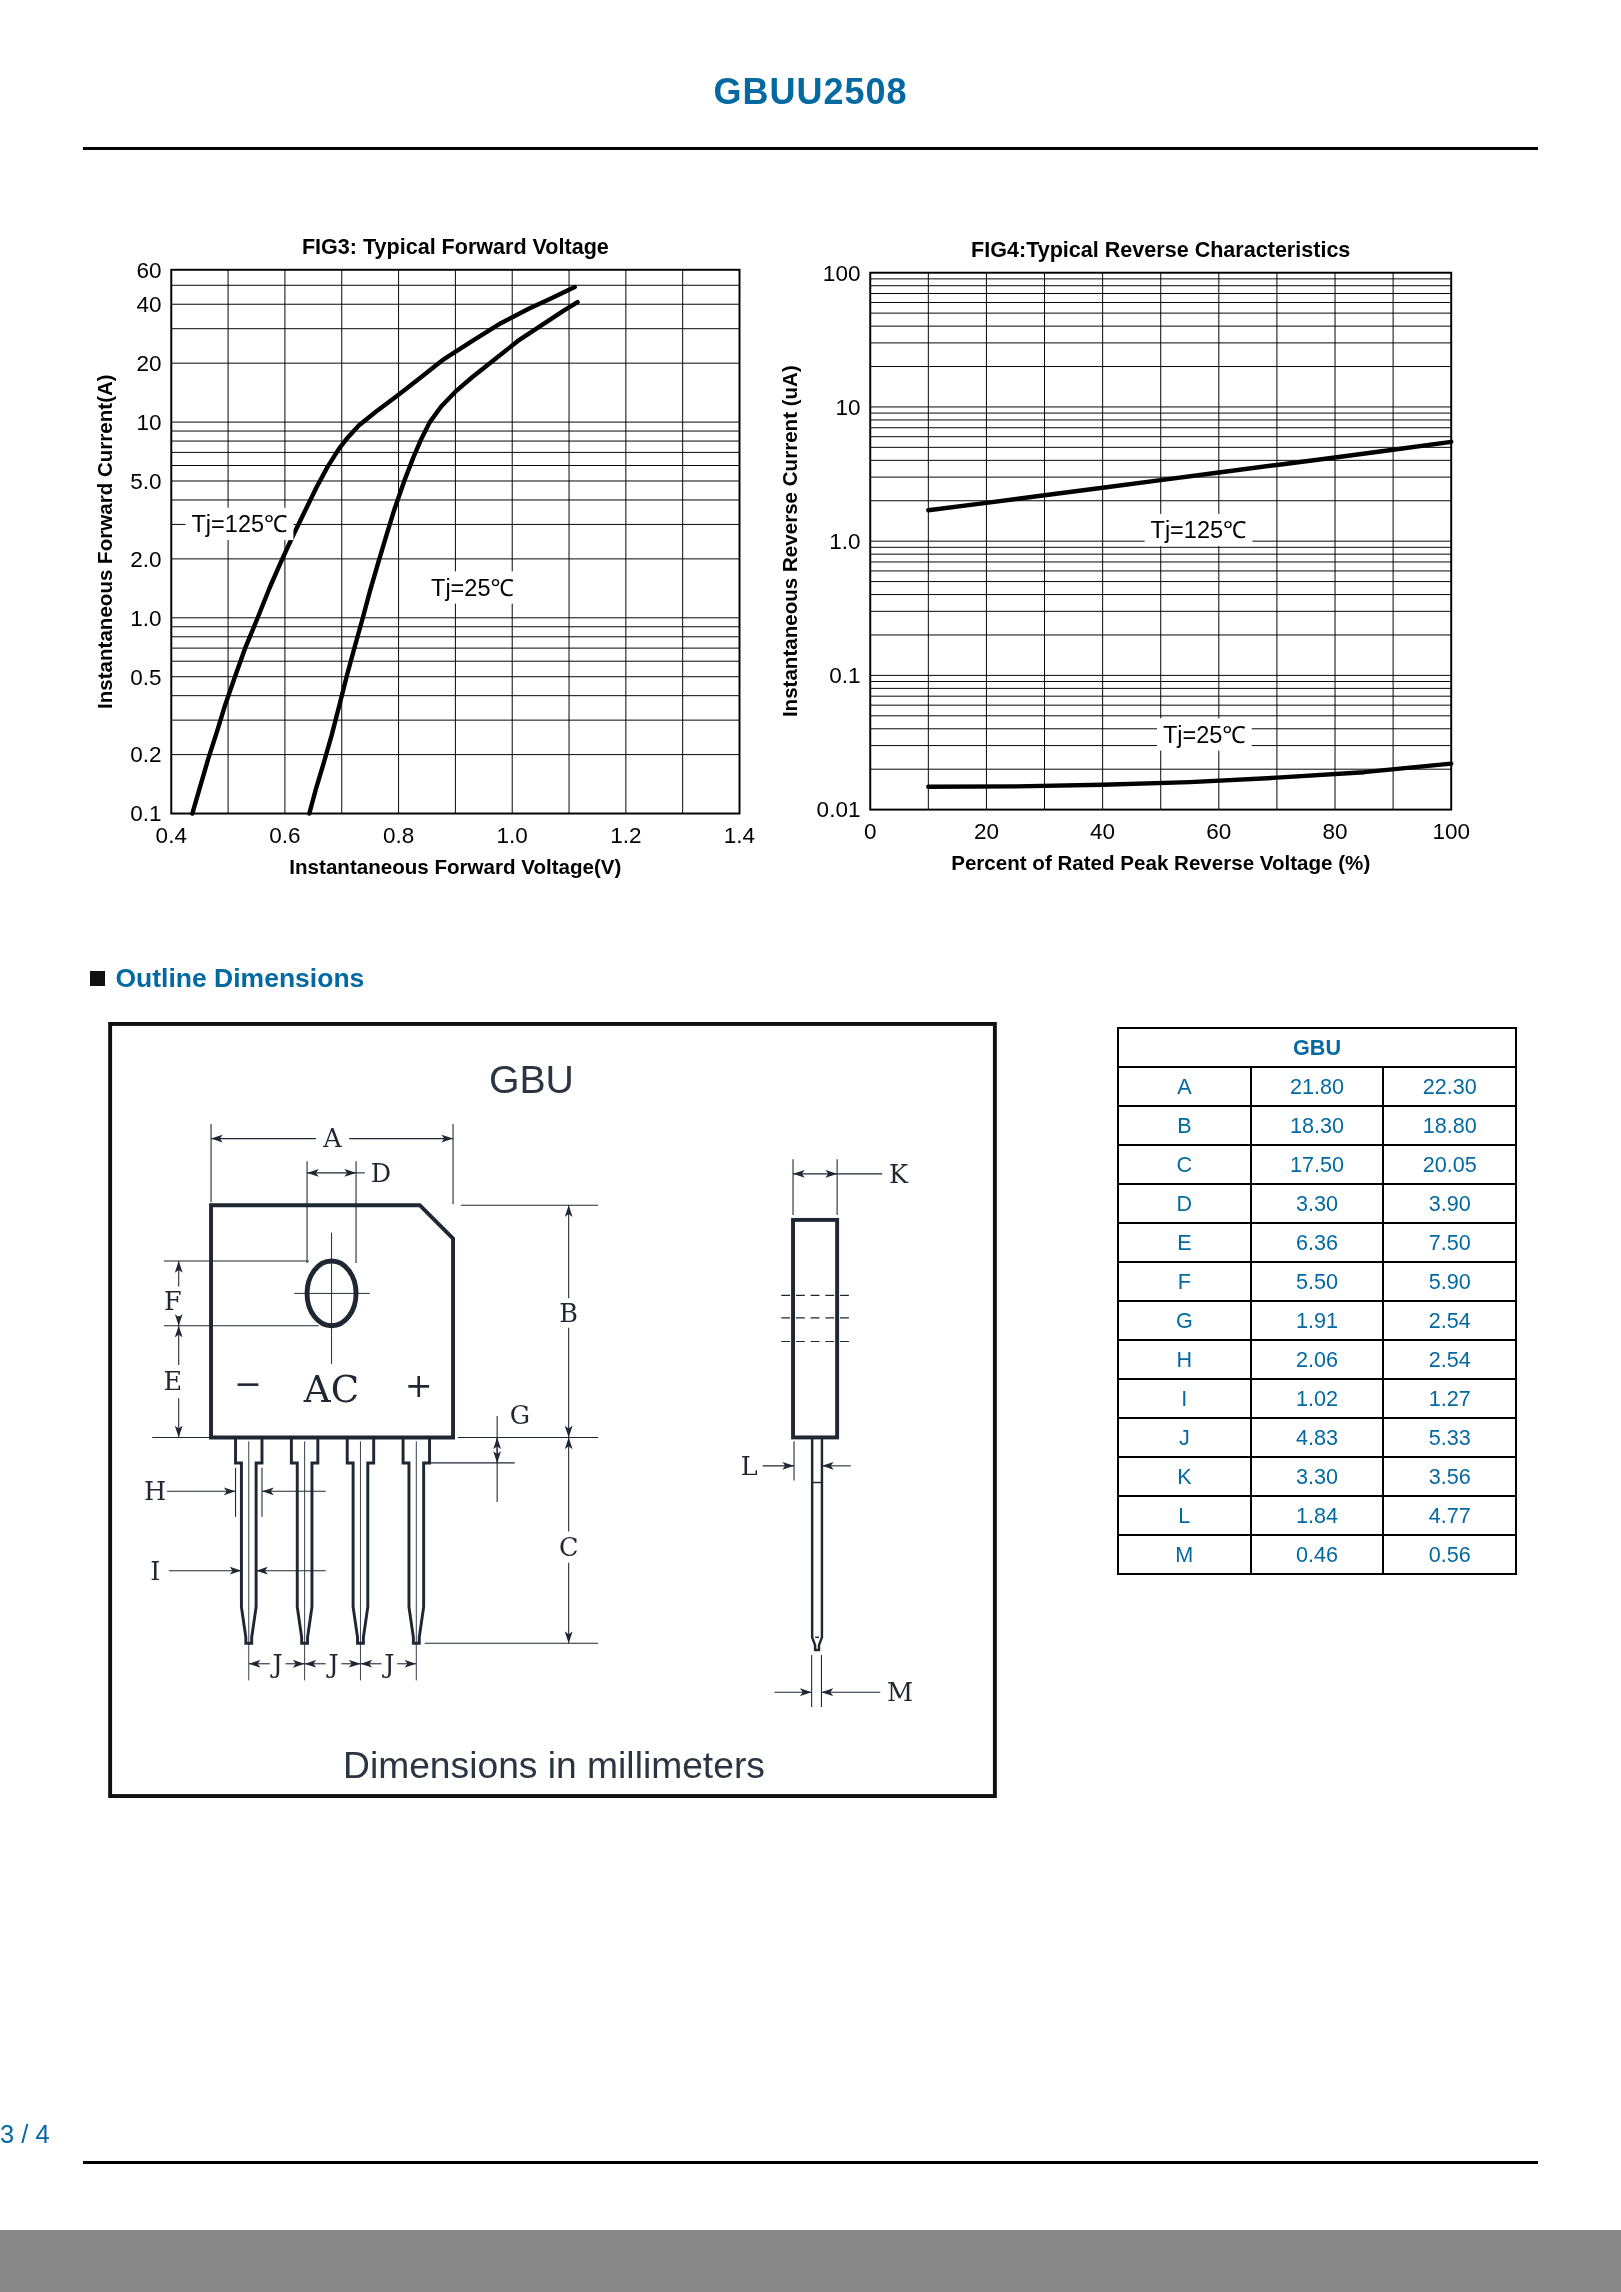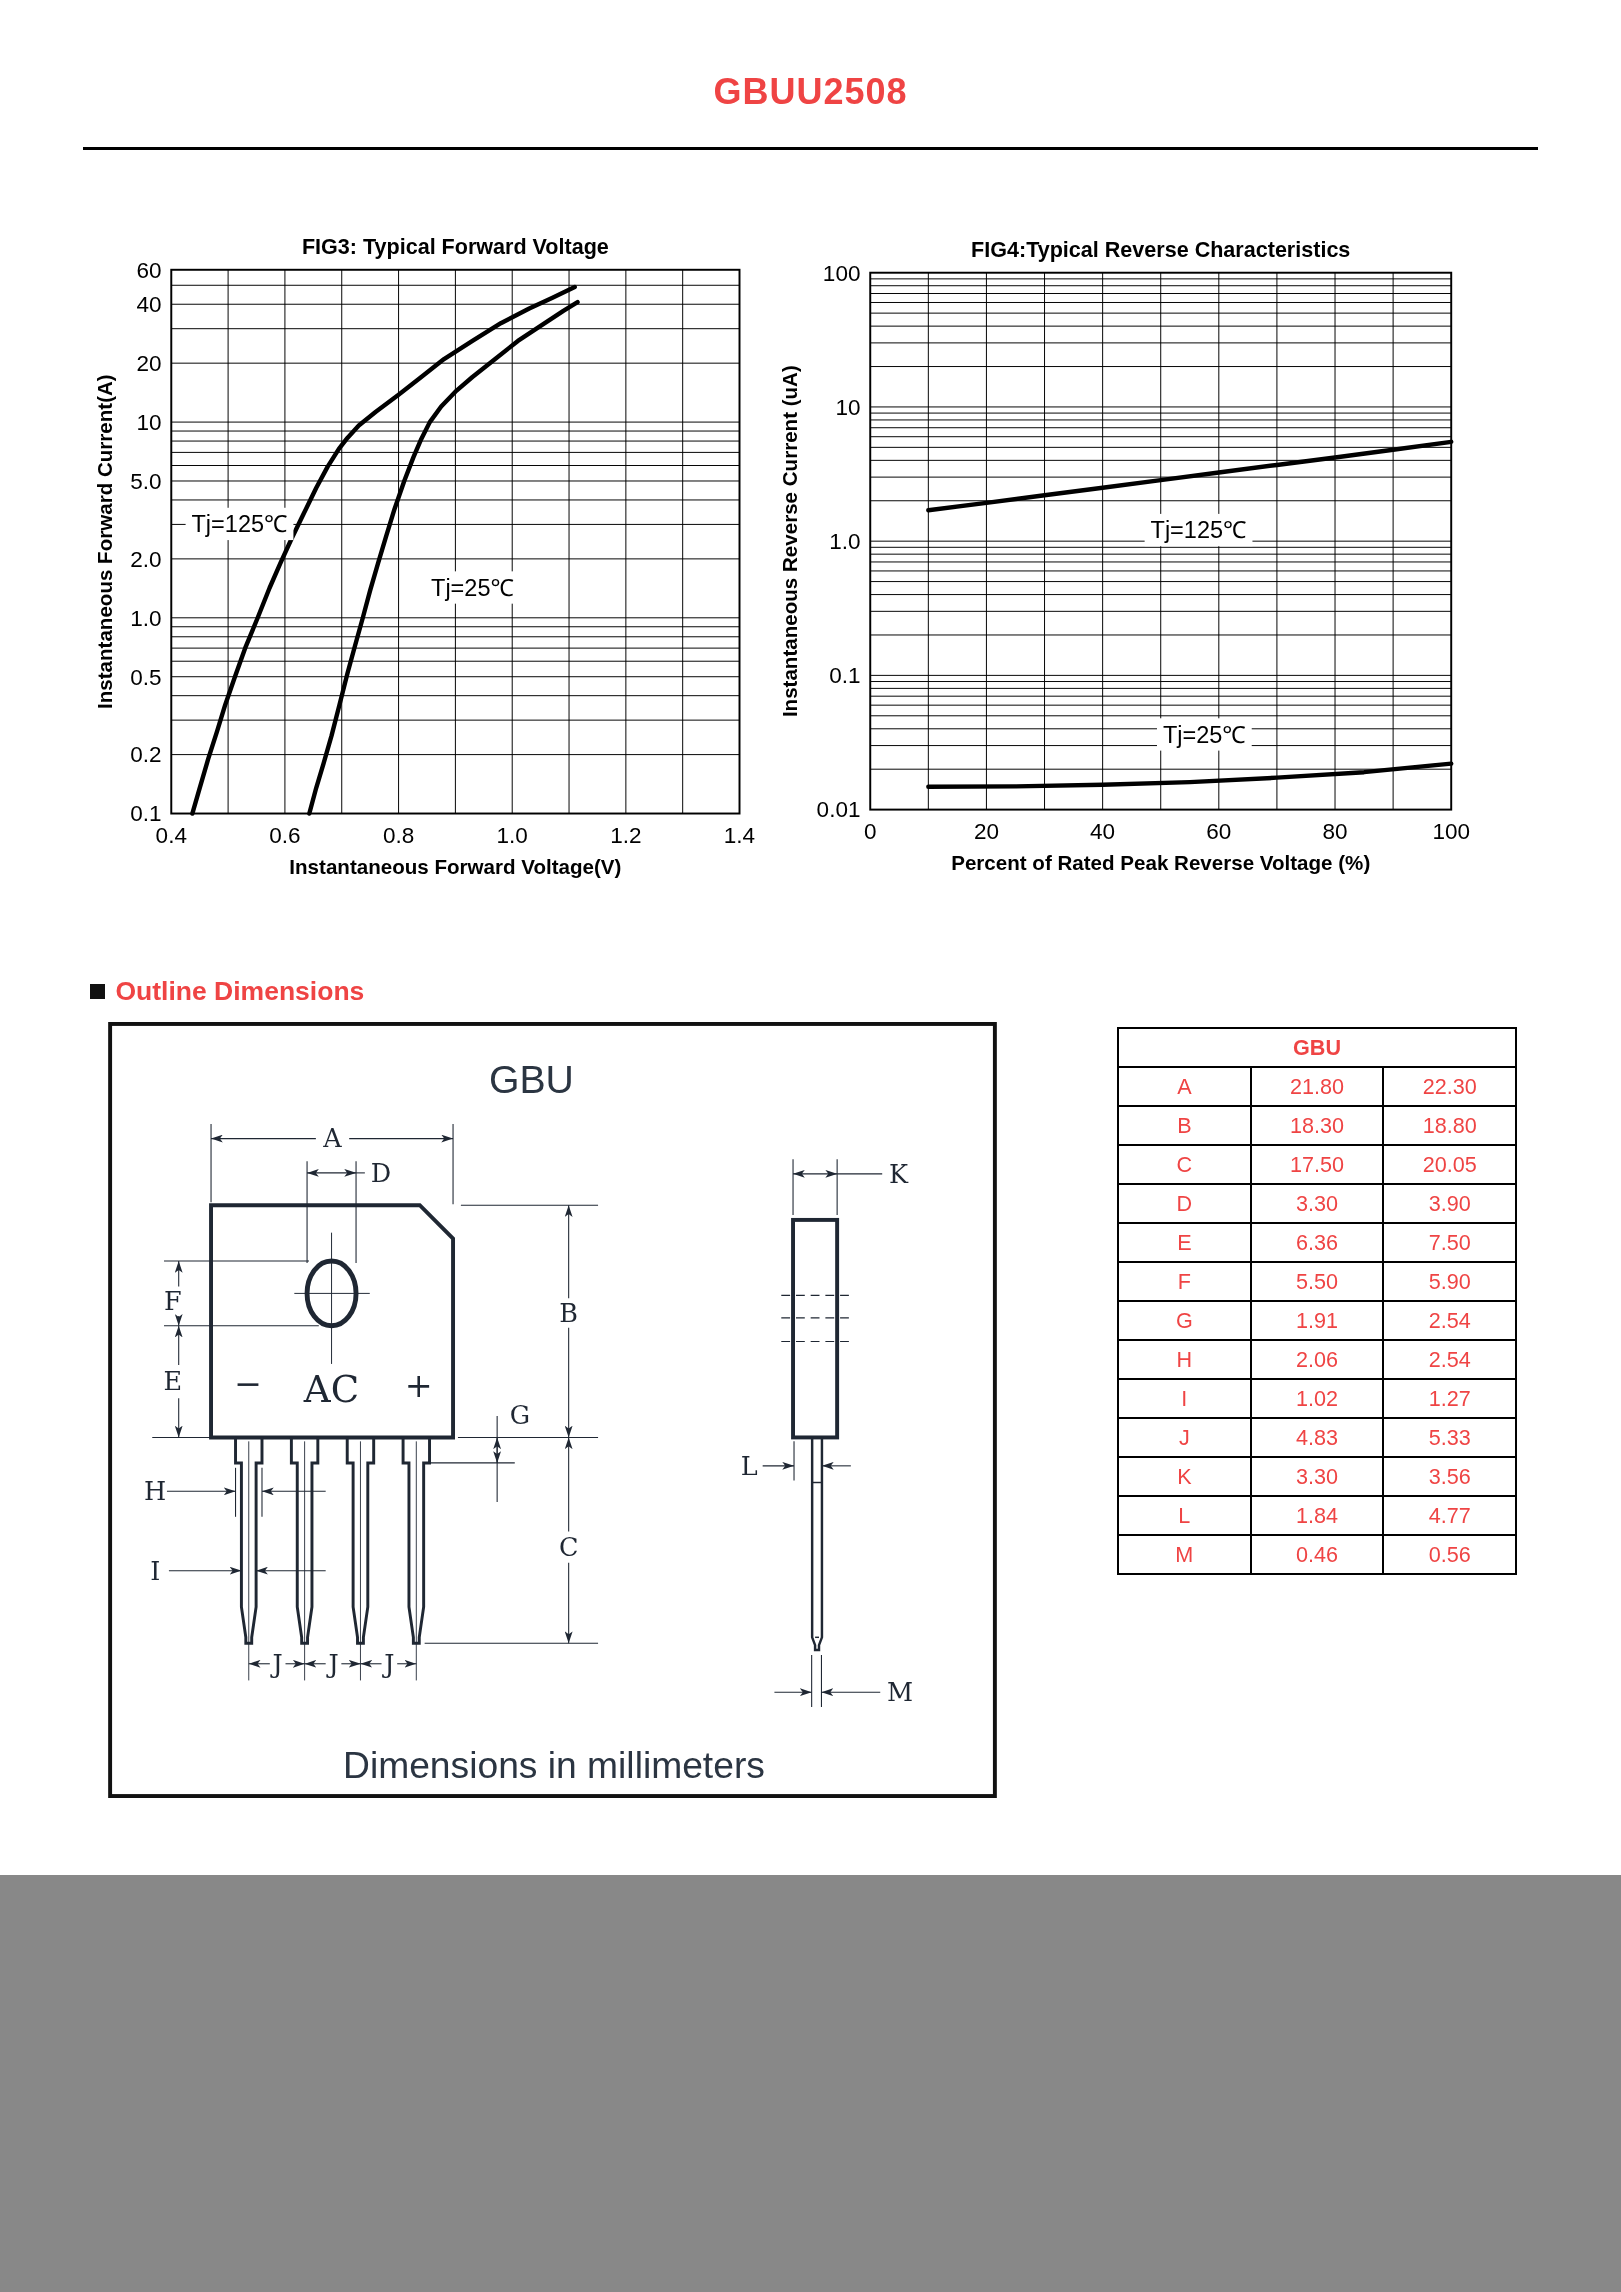--- a/index.html
+++ b/index.html
@@ -1,21 +1,21 @@
 <!DOCTYPE html>
 <html><head>
 <meta charset="utf-8">
 <style>
   html,body{margin:0;padding:0;background:#888;}
-  #page{position:relative;width:1621px;height:1875px;background:#ffffff;overflow:hidden;
-        font-family:"Liberation Sans",sans-serif;color:#ef4444;}
+  #page{position:relative;width:1621px;height:2230px;background:#ffffff;overflow:hidden;
+        font-family:"Liberation Sans",sans-serif;color:#0369a1;}
   .abs{position:absolute;}
   #doc-title{left:0;top:71px;width:1621px;text-align:center;font-size:36px;font-weight:bold;letter-spacing:1px;}
   .hrule{left:83px;width:1455px;height:2.9px;background:#000;}
-  #outline-header{left:90px;top:963px;display:flex;align-items:center;gap:10.8px;font-size:26.5px;font-weight:bold;margin-top:13px;}
+  #outline-header{left:90px;top:963px;display:flex;align-items:center;gap:10.8px;font-size:26.5px;font-weight:bold;}
   #outline-header .sq{width:14.7px;height:14.7px;background:#111;display:inline-block;}
   #outline-box-svg{left:108px;top:1022px;}
   table.dims{position:absolute;left:1117px;top:1027px;width:400px;border-collapse:collapse;
              font-size:21.6px;text-align:center;table-layout:fixed;}
   table.dims td,table.dims th{border:2px solid #000;height:37px;padding:0;font-weight:normal;}
   table.dims{border:2.9px solid #000;}
   table.dims .ttl{font-weight:bold;}
   #footer-text{left:0;top:2120px;width:1621px;font-size:25.5px;}
   svg text{font-family:"Liberation Sans",sans-serif;}
   .dimletter{font-family:"DejaVu Serif",serif;font-size:26px;fill:#1f2733;}

